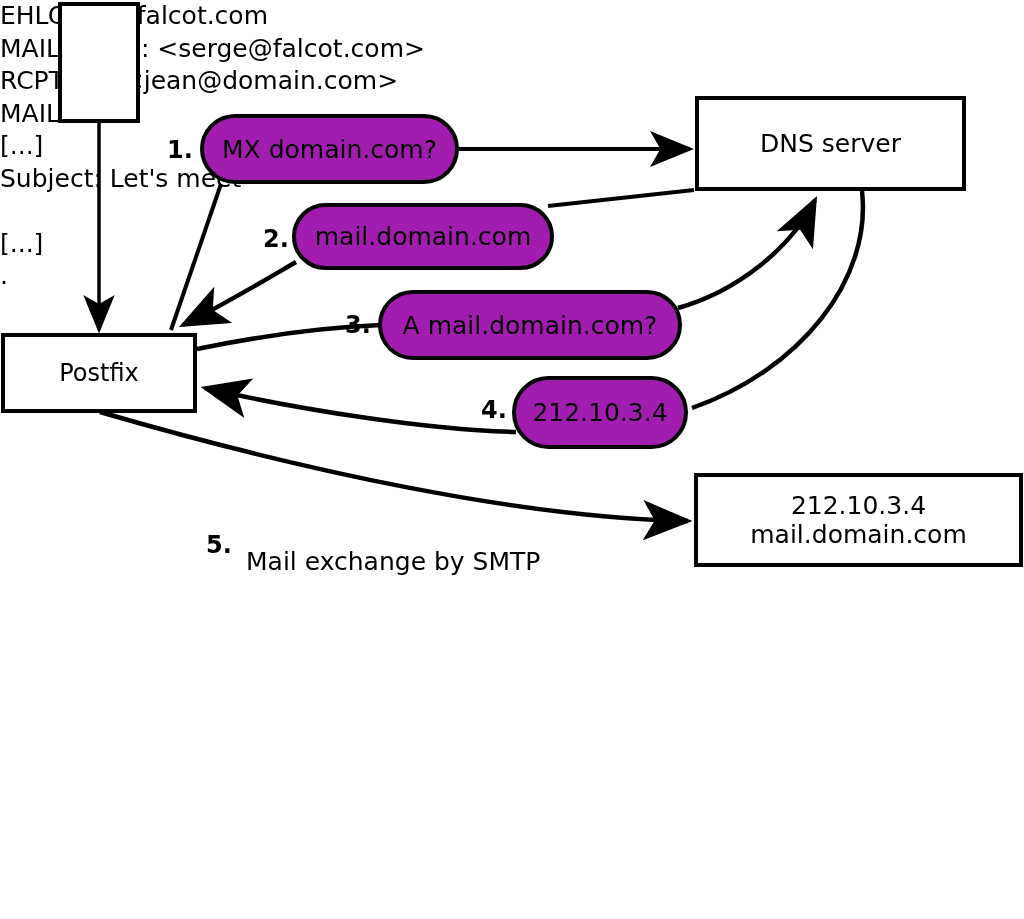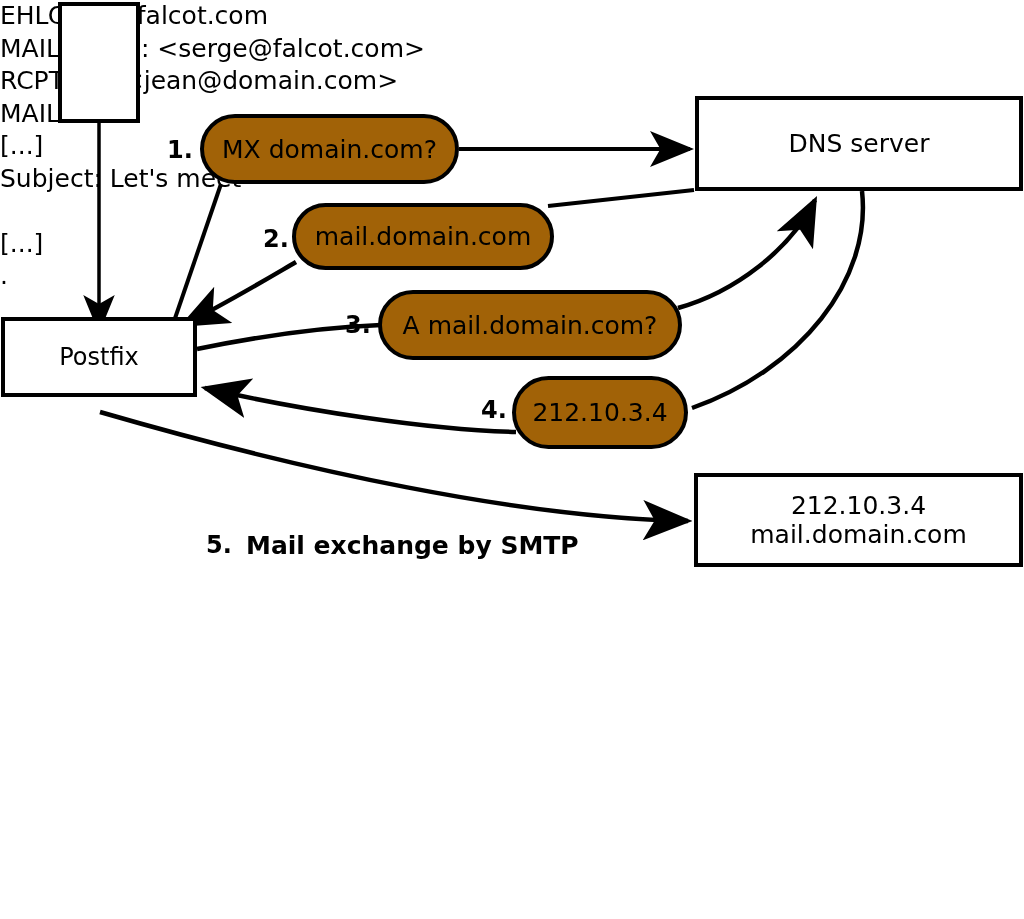--- a/index.html
+++ b/index.html
@@ -41,27 +41,27 @@
   }
   #node-client {
     left: 58px;
     top: 2px;
     width: 82px;
     height: 121px;
   }
   #node-dns {
     left: 695px;
     top: 96px;
-    width: 328px;
+    width: 271px;
     height: 95px;
     font-size: 25px;
   }
   #node-postfix {
     left: 1px;
-    top: 317px;
+    top: 333px;
     width: 196px;
     height: 80px;
     font-size: 24px;
   }
   #node-mailserver {
     left: 694px;
     top: 473px;
     width: 329px;
     height: 94px;
     font-size: 25px;
@@ -71,21 +71,21 @@
   }
   .rect-lines span {
     display: block;
     white-space: nowrap;
   }
 
   
   .bubble {
     position: absolute;
     box-sizing: border-box;
-    background: #a16207;
+    background: #a21caf;
     border: 4px solid #000000;
     display: flex;
     align-items: center;
     justify-content: center;
     white-space: nowrap;
     z-index: 4;
   }
   #bubble-1 {
     left: 200px;
     top: 114px;
@@ -139,23 +139,22 @@
     white-space: nowrap;
     z-index: 5;
   }
   #caption-mail-for {
     left: 168px;
     top: 45px;
     font-size: 25px;
   }
   #step5-label {
     left: 246px;
-    top: 531px;
-    font-size: 25px;
-    font-weight: bold;
+    top: 547px;
+    font-size: 25px;
   }
   #smtp-transcript {
     left: 246px;
     top: 595px;
     font-size: 25px;
     line-height: 32.5px;
     z-index: 5;
   }
   #smtp-transcript .t-line {
     display: block;

